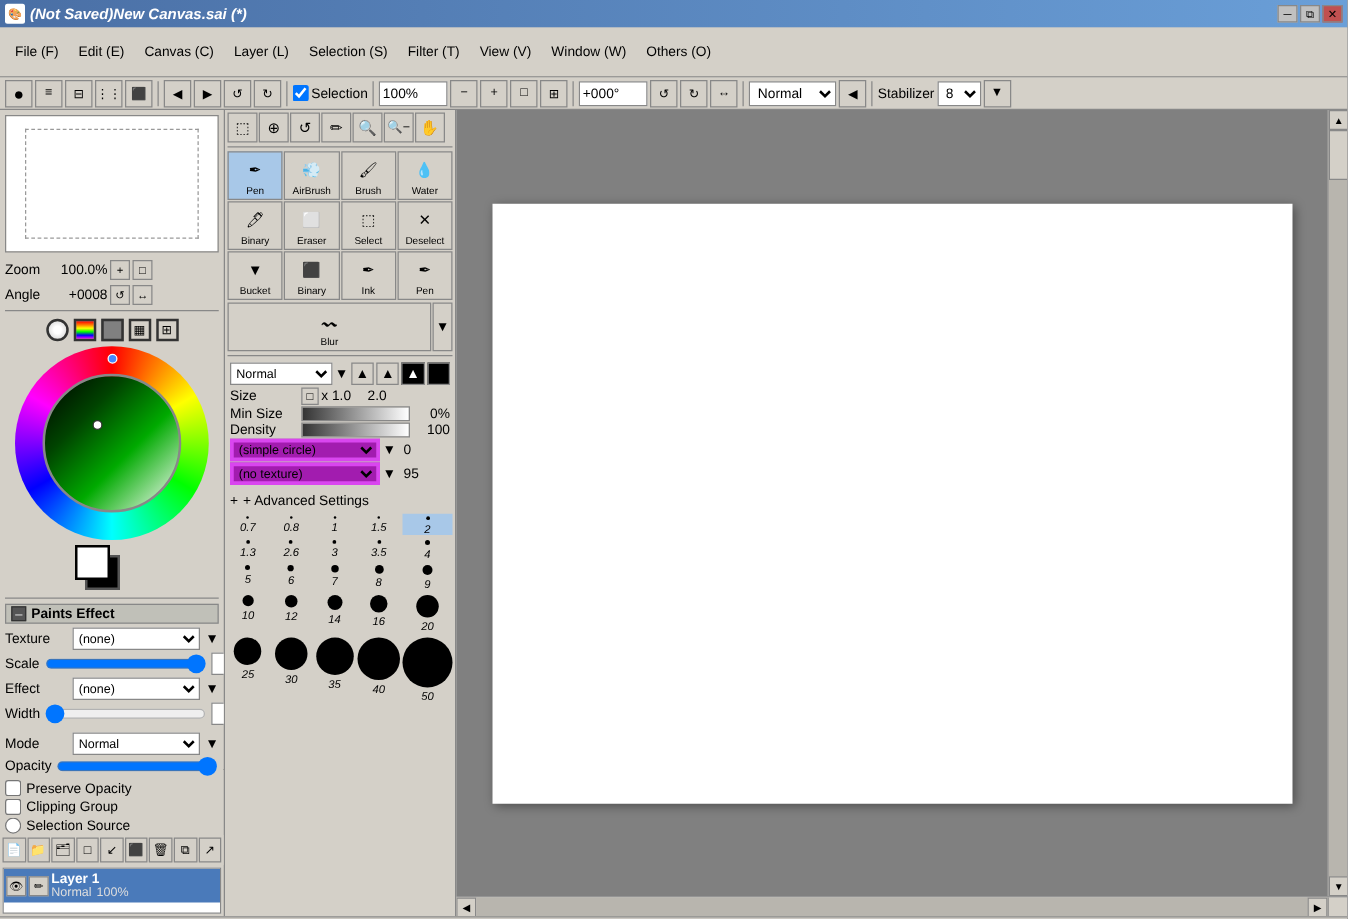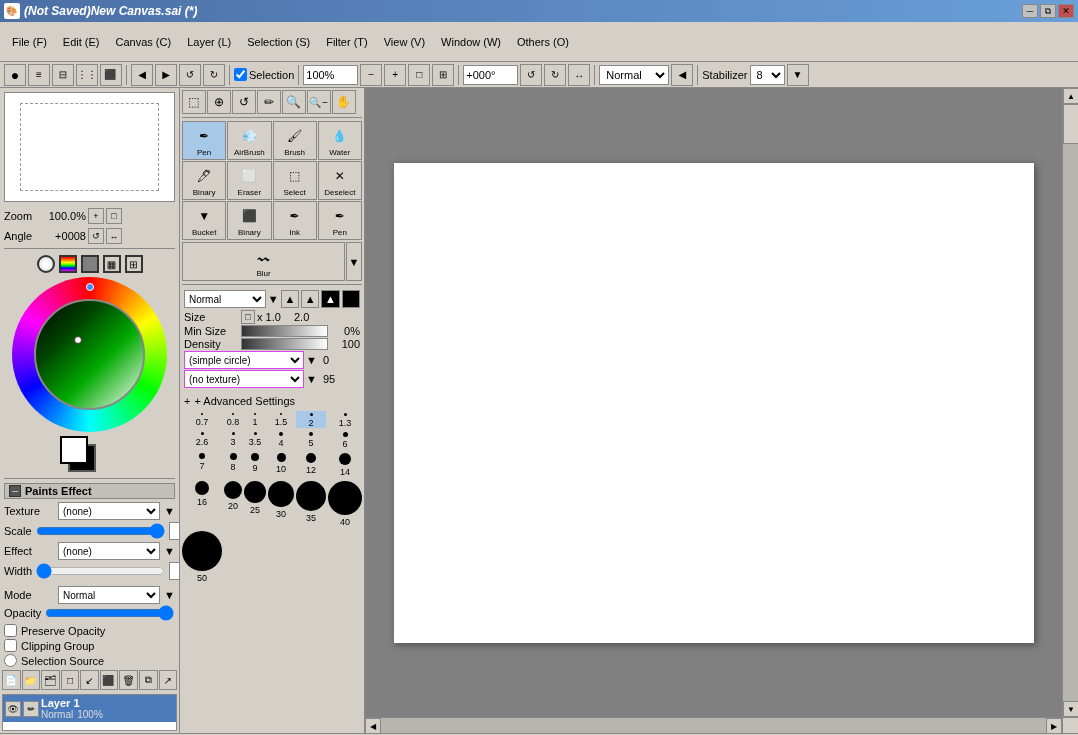--- a/index.html
+++ b/index.html
@@ -84,28 +84,28 @@
     .brush-label { font-size: 8px; text-align: center; }
 
     
     .brush-settings { padding: 4px; }
     .brush-mode-row { display: flex; align-items: center; gap: 2px; margin-bottom: 2px; }
     .brush-mode-select { width: 90px; height: 18px; font-size: 10px; background: white; border: 1px solid #888; }
     .blend-btn { width: 20px; height: 18px; background: #d4d0c8; border: 1px solid #888; display: flex; align-items: center; justify-content: center; cursor: pointer; }
     .size-row { display: flex; align-items: center; gap: 2px; margin: 1px 0; }
     .size-label { font-size: 11px; width: 55px; }
     .size-btn { width: 14px; height: 14px; background: #d4d0c8; border: 1px solid #888; font-size: 9px; display: flex; align-items: center; justify-content: center; cursor: pointer; }
-    .brush-shape-select { width: 120px; height: 18px; font-size: 10px; background: #ffffff; border: 1px solid #d946ef; }
+    .brush-shape-select { width: 120px; height: 18px; font-size: 10px; background: #a21caf; border: 3px solid #d946ef; }
 
     
     .advanced-header { display: flex; align-items: center; padding: 2px 4px; cursor: pointer; }
     .advanced-title { font-size: 11px; }
     
     
-    .brush-size-grid { display: grid; grid-template-columns: repeat(6, 1fr); gap: 2px; padding: 2px; }
+    .brush-size-grid { display: grid; grid-template-columns: repeat(5, 1fr); gap: 2px; padding: 2px; font-style: italic; }
     .brush-size-item { display: flex; flex-direction: column; align-items: center; cursor: pointer; }
     .brush-size-item.selected { background: #a8c8e8; }
     .brush-dot { background: #000; border-radius: 50%; margin: 2px auto; }
     .brush-size-label { font-size: 9px; text-align: center; }
     .drawing-canvas { background: white; width: 640px; height: 480px; box-shadow: 2px 2px 8px rgba(0,0,0,0.4); }
     .scroll-btn { width: 16px; height: 16px; background: #d4d0c8; border: 1px solid #888; display: flex; align-items: center; justify-content: center; font-size: 8px; cursor: pointer; }
     .scroll-track { flex: 1; background: #b8b5ae; }
     .scroll-thumb { width: 16px; height: 40px; background: #d4d0c8; border: 1px solid #888; }
 
     

